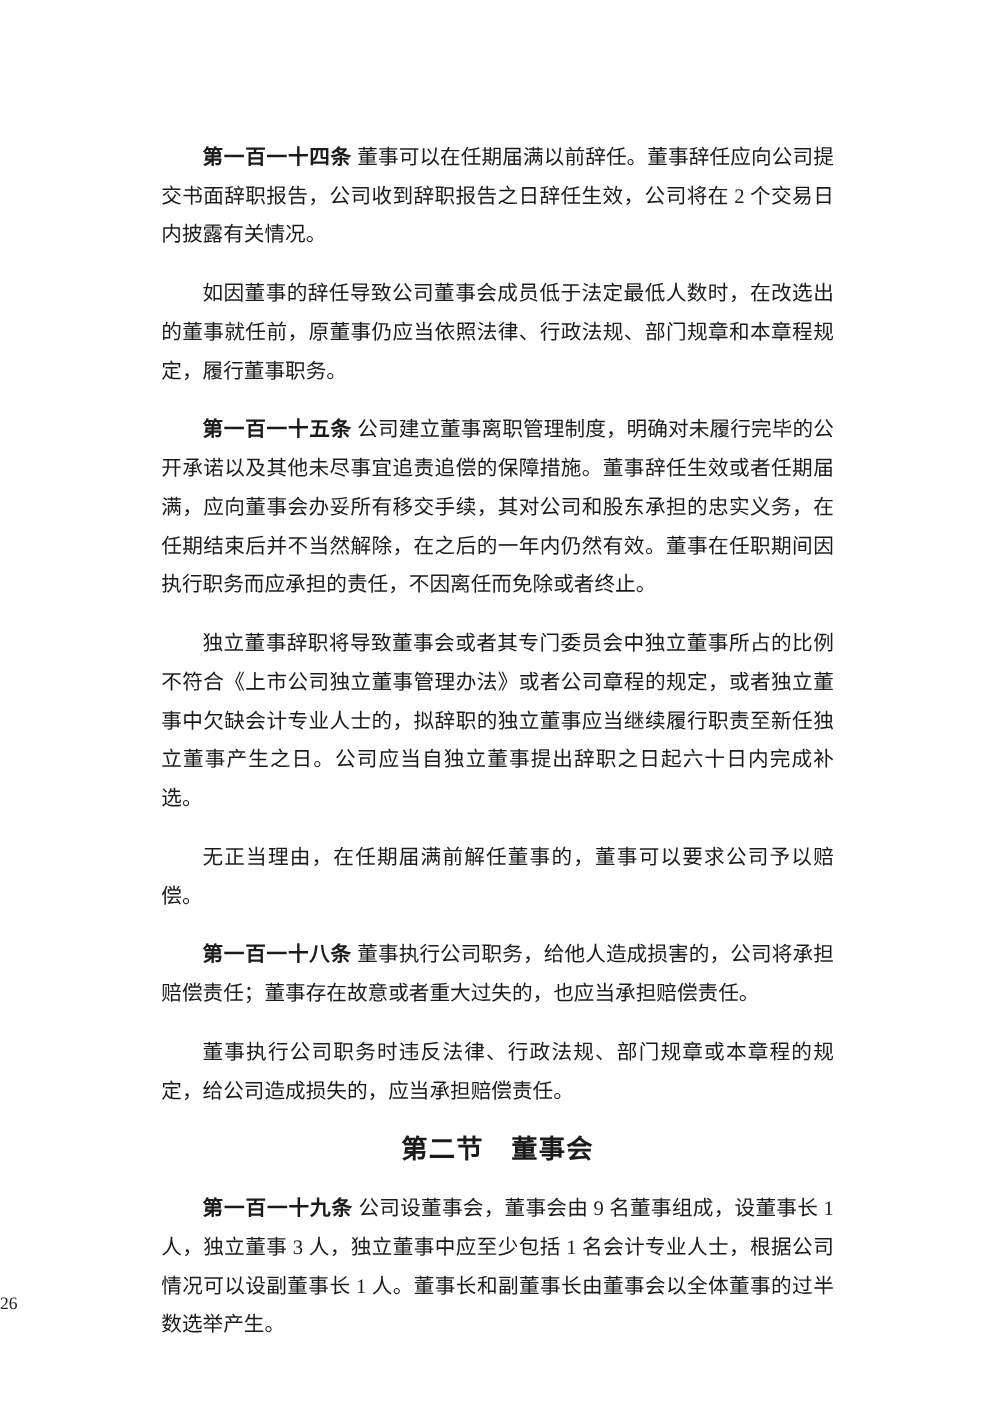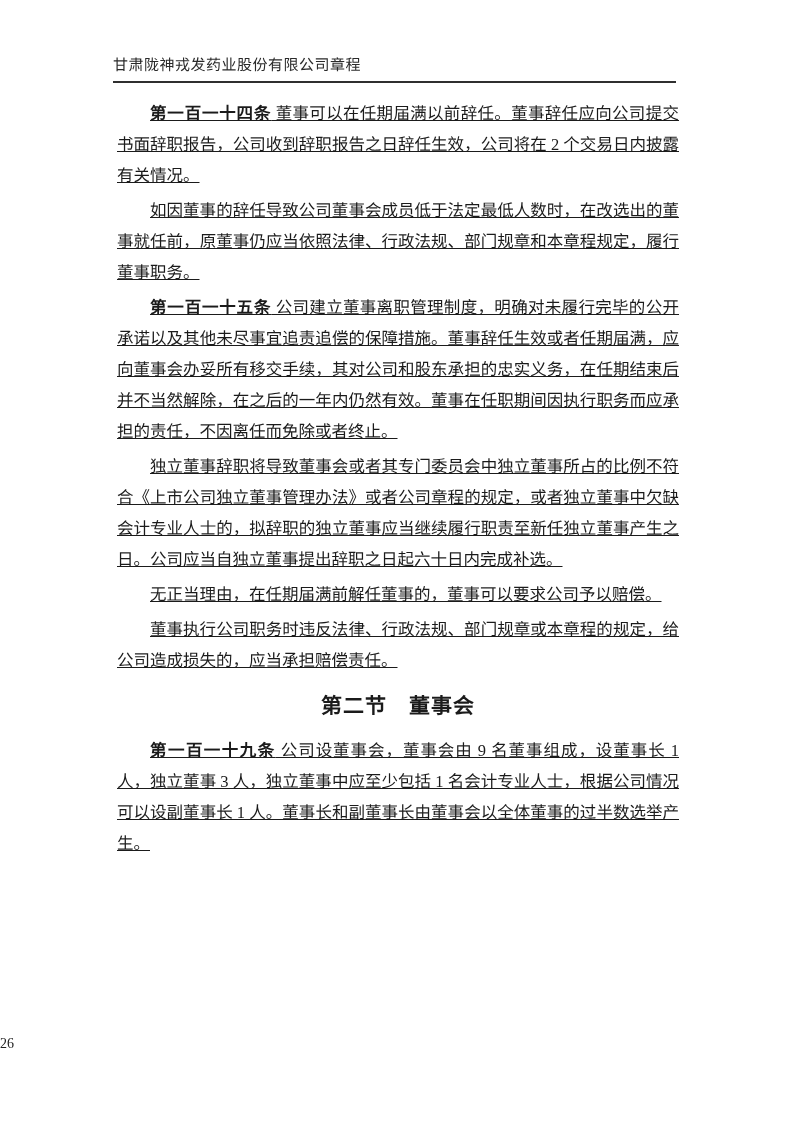--- a/index.html
+++ b/index.html
@@ -33,23 +33,22 @@
   .body {
     position: absolute;
     left: 113px;
     top: 94px;
     width: 570px;
     font-size: 16.5px;
     line-height: 31px;
     text-align: justify;
   }
   .para {
-    margin: 4px;
+    margin: 16px;
     text-indent: 2em;
-    text-decoration: underline;
   }
   .label {
     font-weight: 700;
     letter-spacing: 0.5px;
   }
   .section-heading {
     margin: 15px 0 13px 0;
     text-align: center;
     text-indent: 0;
     font-size: 21px;
@@ -64,38 +63,36 @@
     text-align: left;
     font-size: 14px;
     color: #222222;
   }
 </style>
 </head>
 <body>
 
 <div class="page">
 
-  <div class="header">
-    <div class="header-title">甘肃陇神戎发药业股份有限公司章程</div>
-  </div>
 
   <div class="body">
 
     <p class="para"><b class="label">第一百一十四条</b><span class="txt"> 董事可以在任期届满以前辞任。董事辞任应向公司提交书面辞职报告，公司收到辞职报告之日辞任生效，公司将在 2 个交易日内披露有关情况。</span></p>
 
     <p class="para"><b class="label"></b><span class="txt">如因董事的辞任导致公司董事会成员低于法定最低人数时，在改选出的董事就任前，原董事仍应当依照法律、行政法规、部门规章和本章程规定，履行董事职务。</span></p>
 
     <p class="para"><b class="label">第一百一十五条</b><span class="txt"> 公司建立董事离职管理制度，明确对未履行完毕的公开承诺以及其他未尽事宜追责追偿的保障措施。董事辞任生效或者任期届满，应向董事会办妥所有移交手续，其对公司和股东承担的忠实义务，在任期结束后并不当然解除，在之后的一年内仍然有效。董事在任职期间因执行职务而应承担的责任，不因离任而免除或者终止。</span></p>
 
     <p class="para"><b class="label"></b><span class="txt">独立董事辞职将导致董事会或者其专门委员会中独立董事所占的比例不符合《上市公司独立董事管理办法》或者公司章程的规定，或者独立董事中欠缺会计专业人士的，拟辞职的独立董事应当继续履行职责至新任独立董事产生之日。公司应当自独立董事提出辞职之日起六十日内完成补选。</span></p>
 
 
     <p class="para"><b class="label"></b><span class="txt">无正当理由，在任期届满前解任董事的，董事可以要求公司予以赔偿。</span></p>
 
 
+    <p class="para"><b class="label">第一百一十八条</b><span class="txt"> 董事执行公司职务，给他人造成损害的，公司将承担赔偿责任；董事存在故意或者重大过失的，也应当承担赔偿责任。</span></p>
 
     <p class="para"><b class="label"></b><span class="txt">董事执行公司职务时违反法律、行政法规、部门规章或本章程的规定，给公司造成损失的，应当承担赔偿责任。</span></p>
 
     <h2 class="section-heading">第二节　董事会</h2>
 
     <p class="para"><b class="label">第一百一十九条</b><span class="txt"> 公司设董事会，董事会由 9 名董事组成，设董事长 1 人，独立董事 3 人，独立董事中应至少包括 1 名会计专业人士，根据公司情况可以设副董事长 1 人。董事长和副董事长由董事会以全体董事的过半数选举产生。</span></p>
 
   </div>
 
   <div class="page-number">26</div>

